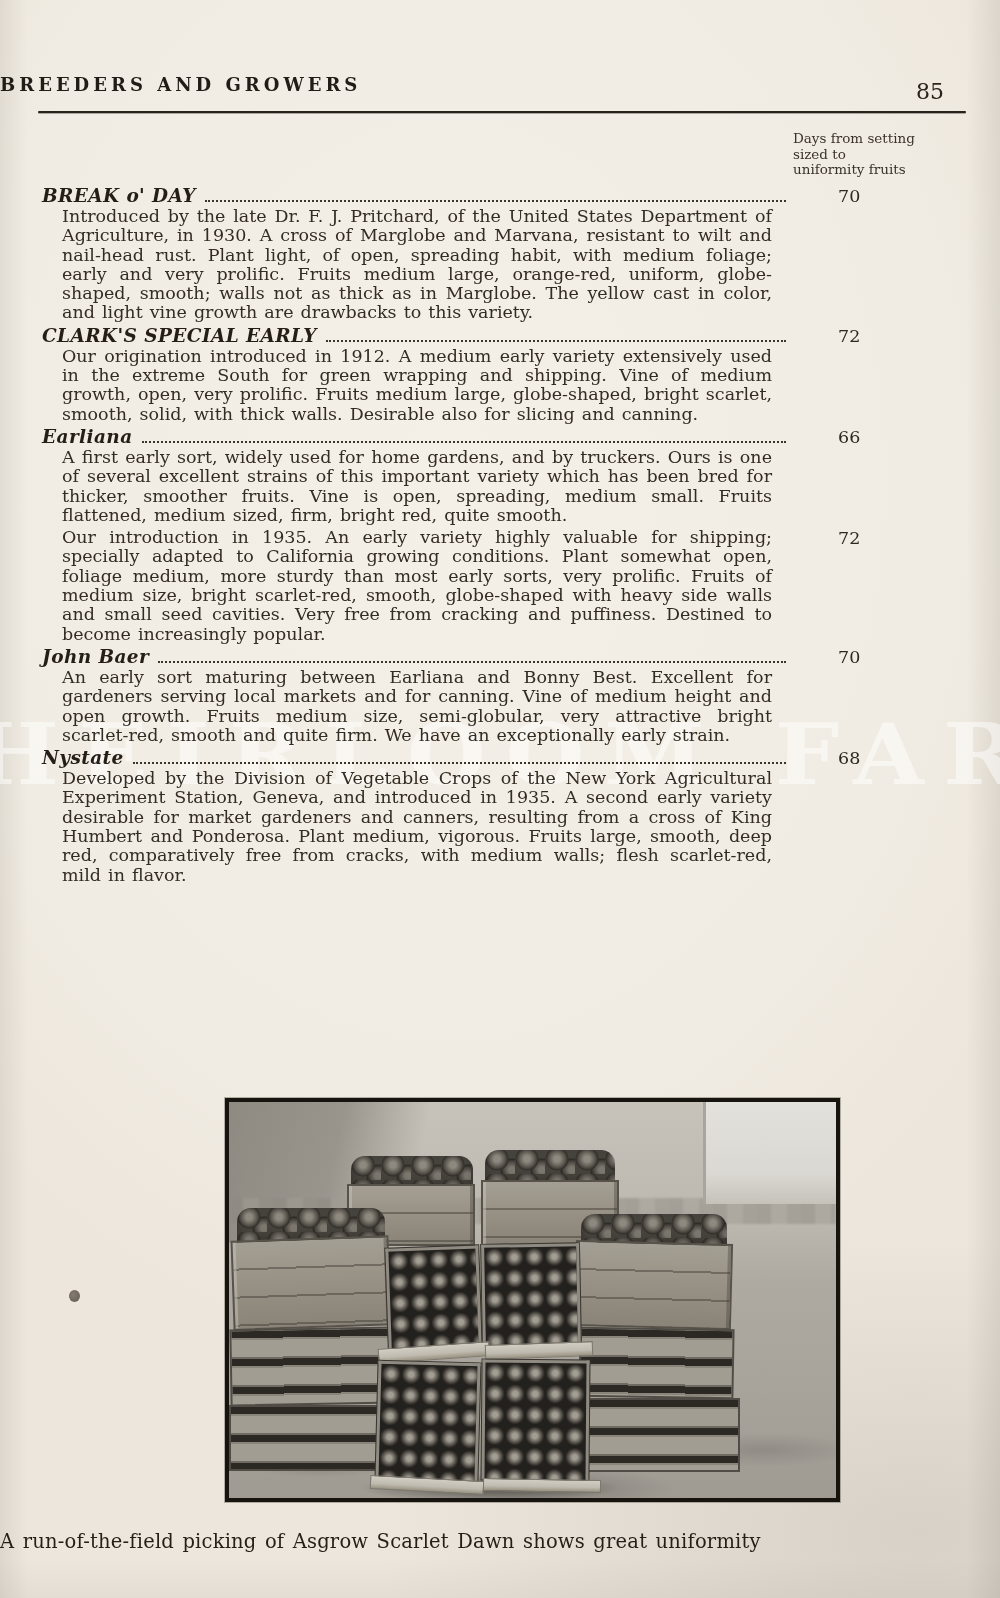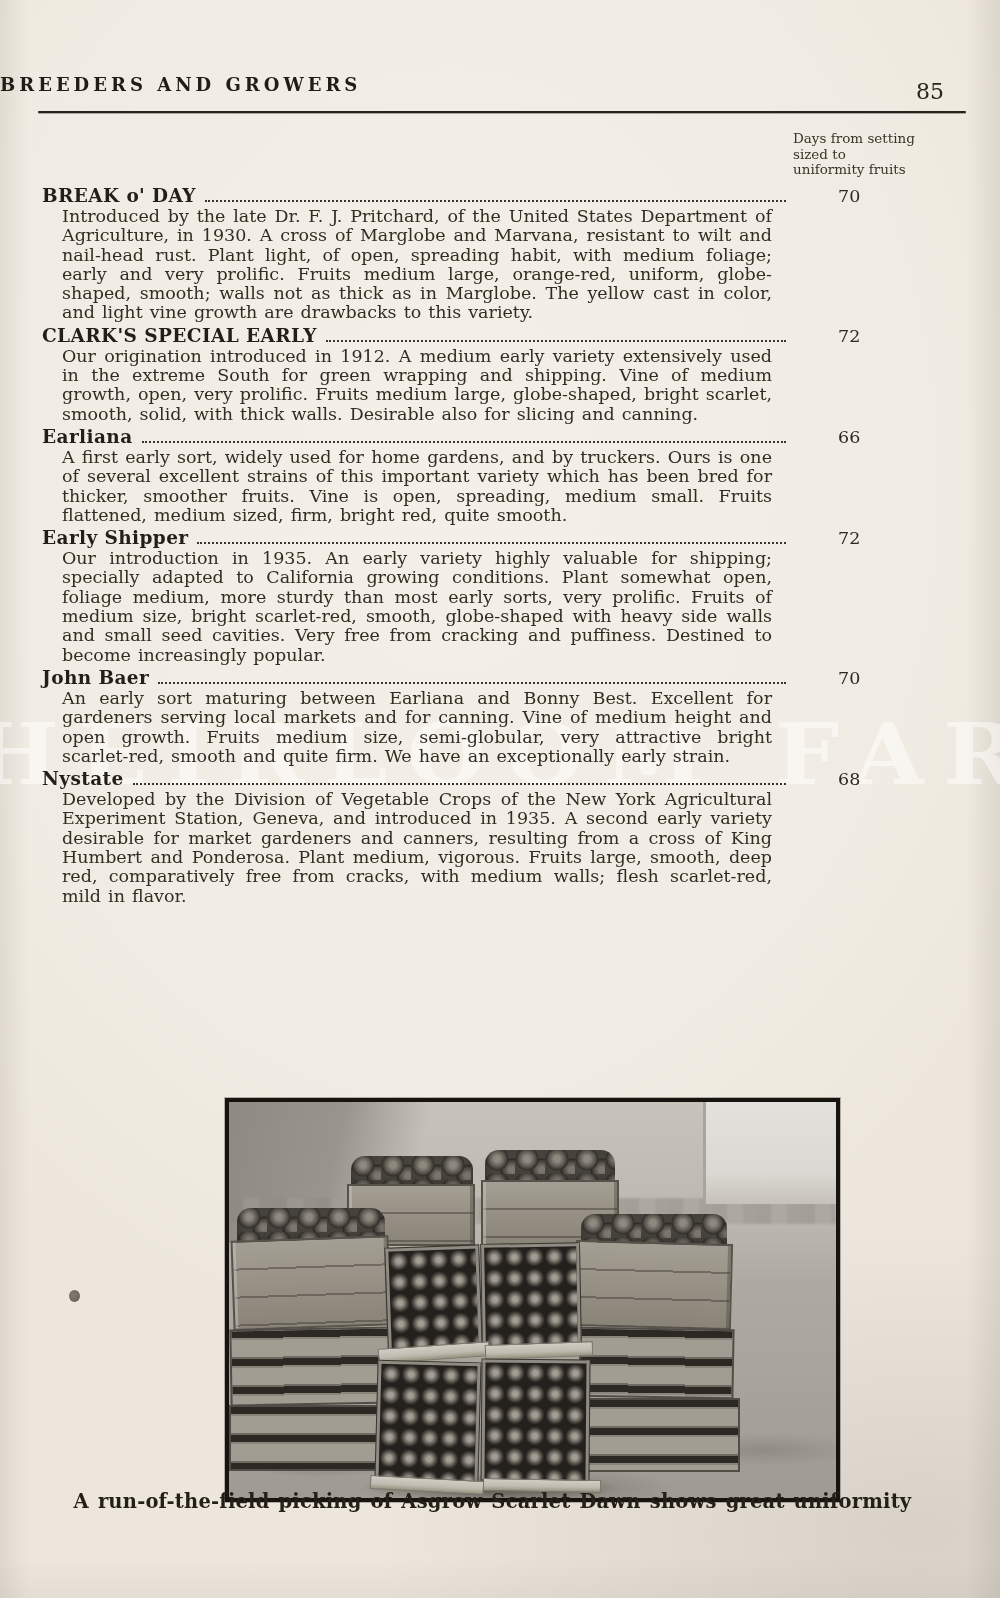--- a/index.html
+++ b/index.html
@@ -45,21 +45,21 @@
   }
   .entries{
     position:absolute;top:186px;left:42px;width:920px;
   }
   .entry{position:relative;margin-bottom:3px;}
   .entry-head{
     display:flex;align-items:baseline;width:746px;line-height:20px;
   }
   .entry-name{
     font-weight:bold;white-space:nowrap;font-size:18.5px;
-    letter-spacing:.4px;color:#241e16;
+    letter-spacing:.4px;color:#241e16;font-style:italic;
   }
   .leader{
     flex:1;border-bottom:2.4px dotted #3b342a;margin:0 2px 3px 9px;height:1px;
   }
   .entry-days{
     position:absolute;top:0;left:796px;width:64px;text-align:left;
     font-size:17.5px;color:#2e2820;
   }
   .entry-desc{
     margin:1px 0 0 20px;width:710px;
@@ -135,22 +135,22 @@
     box-shadow:0 0 0 1px #3a362f;
   }
   .rail{
     background:linear-gradient(180deg,#d2cdc2 0,#c0bbb0 60%,#97927f 100%);
     border:1px solid #7c786f;box-sizing:border-box;
   }
   .tray-shadow{
     background:radial-gradient(ellipse closest-side, rgba(30,28,24,.55), rgba(30,28,24,0));
   }
   .caption{
-    position:absolute;top:1490px;left:0;width:985px;text-align:center;
-    font-size:19.5px;font-weight:bold;color:#241f17;letter-spacing:.2px;
+    position:absolute;top:1530px;left:0;width:985px;
+    font-size:19.5px;font-weight:normal;color:#241f17;letter-spacing:.2px;
     word-spacing:2px;
   }
   .spec{
     position:absolute;top:1290px;left:69px;width:11px;height:12px;border-radius:50%;
     background:radial-gradient(circle at 40% 40%, #6b6258, #4a443c 70%);opacity:.8;
   }
 </style>
 </head>
 <body>
 
@@ -191,24 +191,20 @@
     <div class="entry">
       <div class="entry-head">
         <span class="entry-name">Earliana</span>
         <span class="leader"></span>
       </div>
       <div class="entry-days">66</div>
       <p class="entry-desc">A first early sort, widely used for home gardens, and by truckers. Ours is one of several excellent strains of this important variety which has been bred for thicker, smoother fruits.  Vine is open, spreading, medium small.  Fruits flattened, medium sized, firm, bright red, quite smooth.</p>
     </div>
 
     <div class="entry">
-      <div class="entry-head">
-        <span class="entry-name">Early Shipper</span>
-        <span class="leader"></span>
-      </div>
       <div class="entry-days">72</div>
       <p class="entry-desc">Our introduction in 1935.  An early variety highly valuable for shipping; specially adapted to California growing conditions.  Plant somewhat open, foliage medium, more sturdy than most early sorts, very prolific.  Fruits of medium size, bright scarlet-red, smooth, globe-shaped with heavy side walls and small seed cavities.  Very free from cracking and puffiness.  Destined to become increasingly popular.</p>
     </div>
 
     <div class="entry">
       <div class="entry-head">
         <span class="entry-name">John Baer</span>
         <span class="leader"></span>
       </div>
       <div class="entry-days">70</div>

